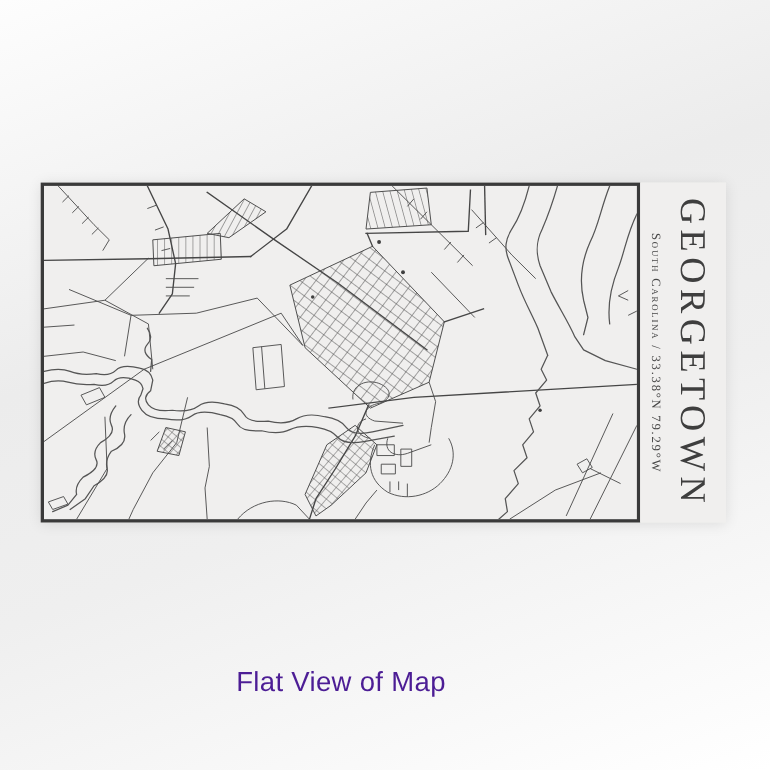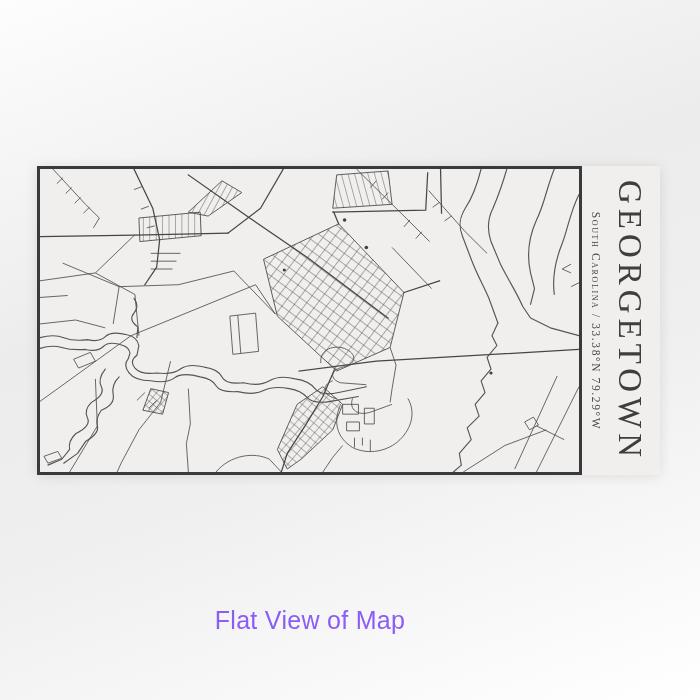--- a/index.html
+++ b/index.html
@@ -35,21 +35,21 @@
   }
   .strip-subtitle{
     left:14px;
     font-family:"Liberation Serif",serif;
     font-variant:small-caps;
     font-size:11.5px;letter-spacing:1.6px;color:#474747;
   }
   .caption{
     position:absolute;left:0;top:606px;width:620px;
     text-align:center;
-    font-size:25px;font-weight:400;color:#8b5cf6;letter-spacing:0.3px;
+    font-size:25px;font-weight:400;color:#4c1d95;letter-spacing:0.3px;
   }
 </style>
 </head>
 <body>
 
 <div class="stage">
 
   <div class="card">
 
     <div class="map-panel">

